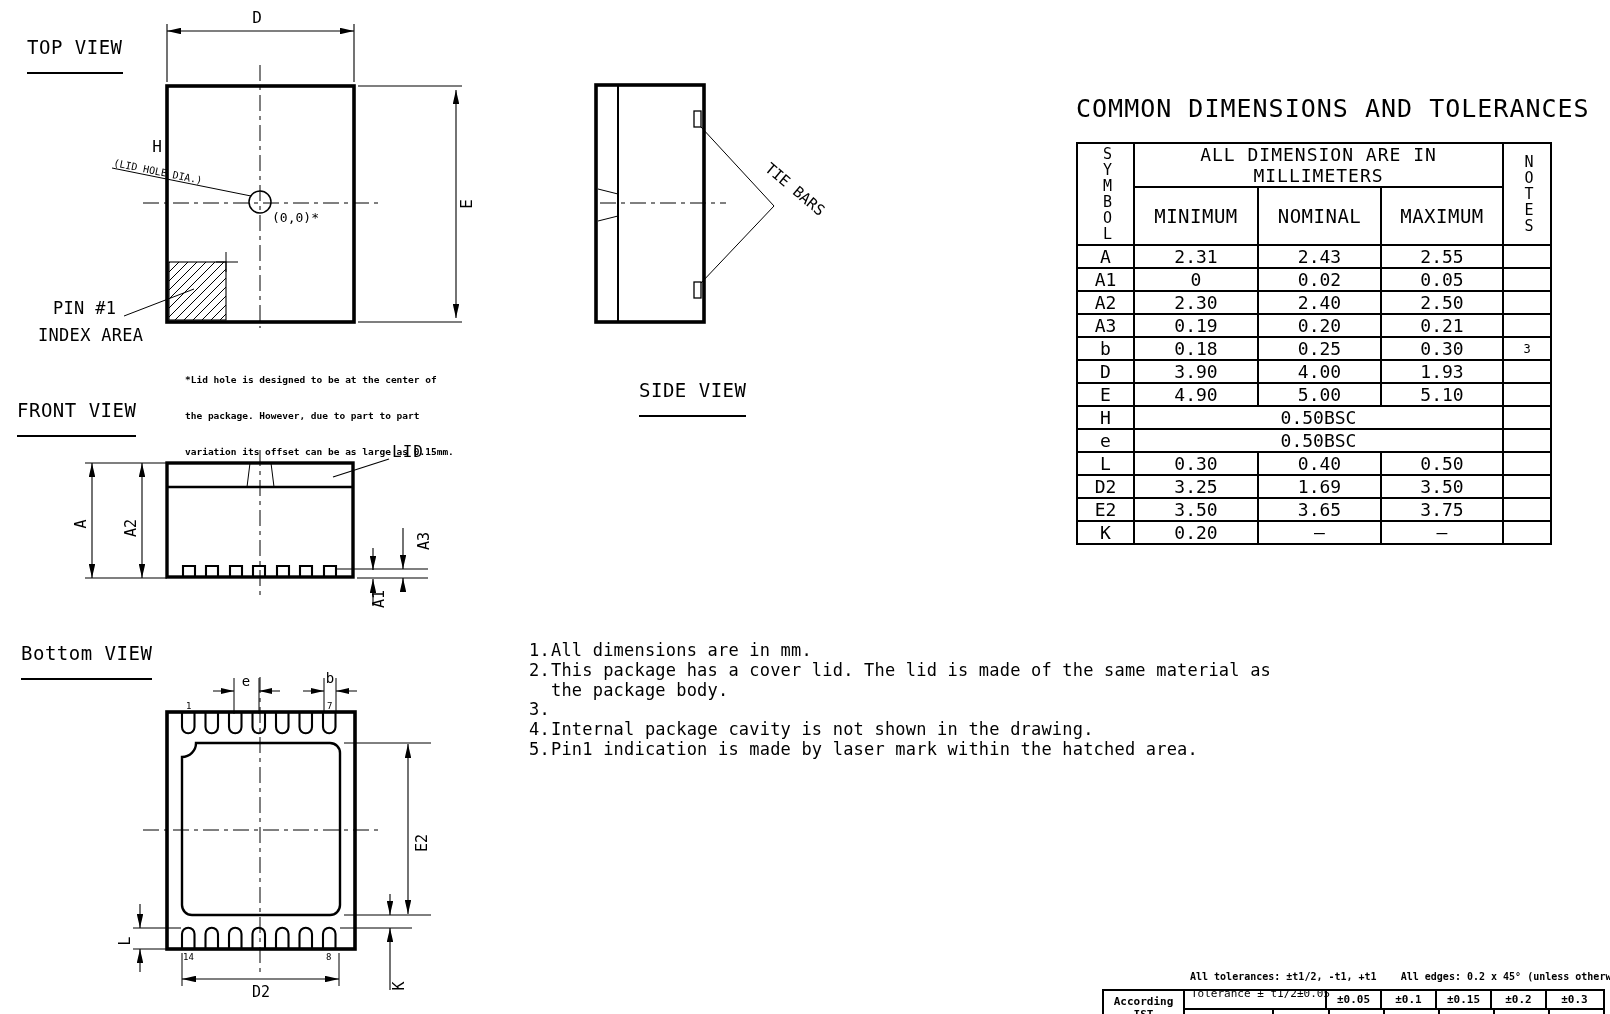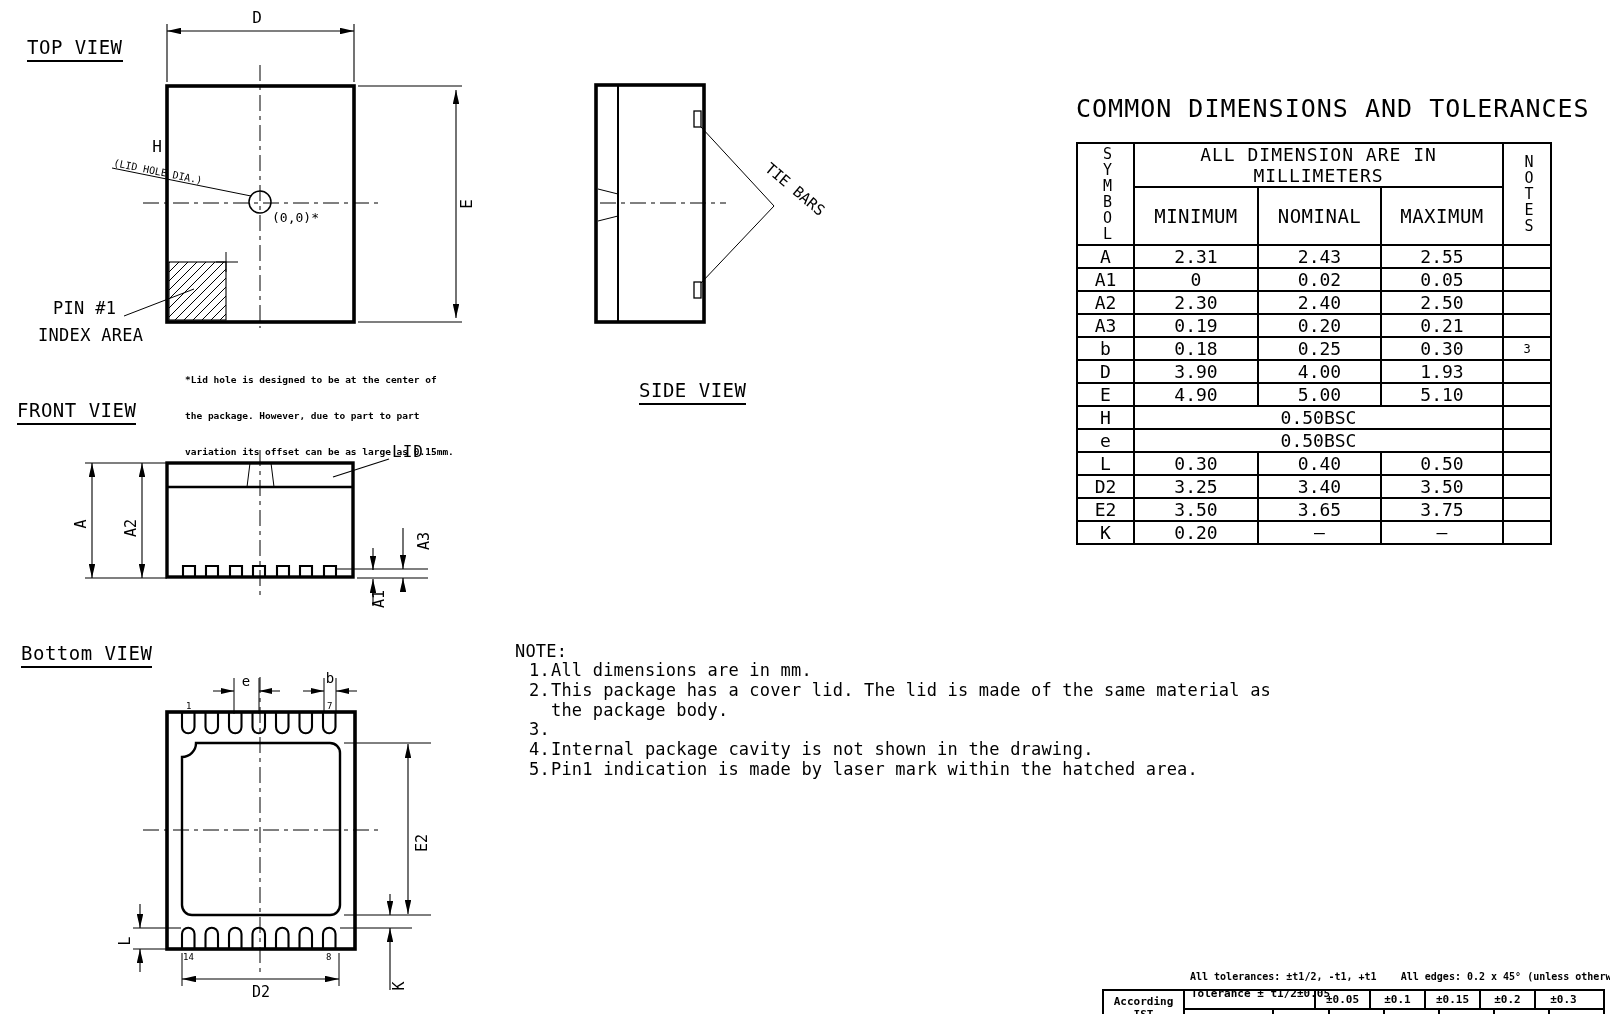--- a/index.html
+++ b/index.html
@@ -5,21 +5,21 @@
   html,body{margin:0;padding:0;}
   body{
     width:1610px;height:1014px;position:relative;overflow:hidden;
     background:#ffffff;color:#000;
     font-family:"DejaVu Sans Mono","Liberation Mono",monospace;
   }
   svg text{fill:#000;font-family:"DejaVu Sans Mono","Liberation Mono",monospace;}
   .abs{position:absolute;}
   .view-title{
     position:absolute;font-size:19px;letter-spacing:.5px;
-    border-bottom:2px solid #000;padding-bottom:2px;white-space:pre;
+    border-bottom:2px solid #000;padding-bottom:14px;white-space:pre;
   }
   
   .tbl-title{
     position:absolute;left:1076px;top:94px;width:474px;text-align:center;
     font-size:25px;letter-spacing:1px;white-space:pre;
   }
   table.dim-table{
     position:absolute;left:1076px;top:142px;border-collapse:collapse;table-layout:fixed;
     background:#fff;
   }
@@ -53,22 +53,22 @@
   }
   .tol-table *{box-sizing:border-box;}
   .tol-acc{
     width:81px;border-right:2px solid #000;text-align:center;
     font-size:11px;font-weight:bold;line-height:13px;padding-top:4px;height:46px;
   }
   .tol-main{display:flex;flex-direction:column;}
   .tol-r1{display:flex;height:19px;border-bottom:2px solid #000;}
   .tol-r2{display:flex;height:25px;}
   .tol-wide{
-    width:131px;border-right:2px solid #000;display:flex;align-items:center;
-    justify-content:space-between;padding:0 10px 12px 6px;font-size:11px;font-weight:bold;white-space:pre;
+    width:142px;border-right:2px solid #000;display:flex;align-items:center;
+    justify-content:space-between;padding:0 10px 12px 6px;font-size:11px;font-weight:normal;white-space:pre;
   }
   .tol-val{
     width:55px;border-right:2px solid #000;text-align:center;
     font-size:11px;font-weight:bold;line-height:17px;
   }
   .tol-val:last-child{border-right:none;}
   .tol-c{border-right:2px solid #000;height:100%;}
 </style>
 </head>
 <body>
@@ -273,21 +273,21 @@
   <tr class="dr">
     <td>L</td>
     <td>0.30</td>
     <td>0.40</td>
     <td>0.50</td>
     <td></td>
   </tr>
   <tr class="dr">
     <td>D2</td>
     <td>3.25</td>
-    <td>3.40</td>
+    <td>1.69</td>
     <td>3.50</td>
     <td></td>
   </tr>
   <tr class="dr">
     <td>E2</td>
     <td>3.50</td>
     <td>3.65</td>
     <td>3.75</td>
     <td></td>
   </tr>
@@ -295,21 +295,20 @@
     <td>K</td>
     <td>0.20</td>
     <td>–</td>
     <td>–</td>
     <td></td>
   </tr>
 </tbody>
   </table>
 
 <div class="notes">
-  <div class="nhead">NOTE:</div>
   <div class="nrow">
     <span class="nnum">1.</span>
     <span class="ntext">All dimensions are in mm.</span>
   </div>
   <div class="nrow">
     <span class="nnum">2.</span>
     <span class="ntext">This package has a cover lid. The lid is made of the same material as</span>
   </div>
   <div class="nrow">
     <span class="nnum"></span>

